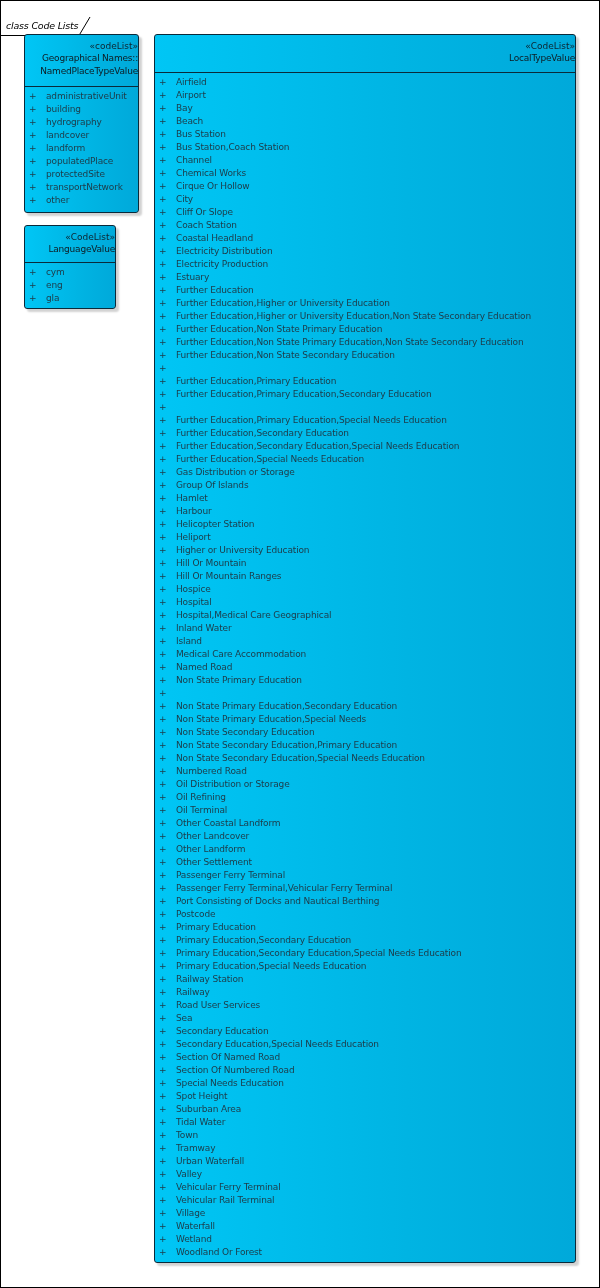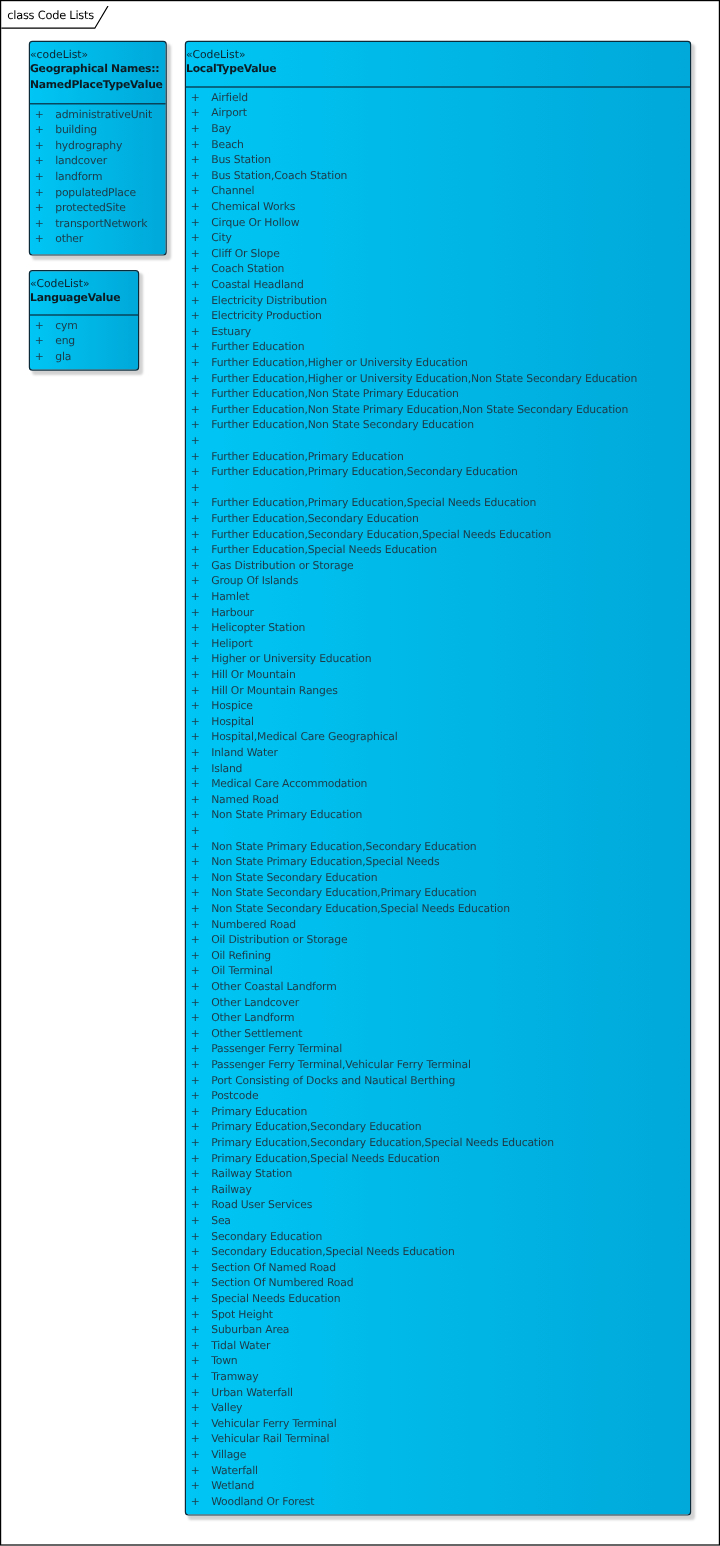--- a/index.html
+++ b/index.html
@@ -19,23 +19,24 @@
       left: 0;
       top: 0;
       width: 598px;
       height: 1286px;
       border: 1px solid #000;
       background: #fff;
     }
     .frame-tab {
       position: absolute;
       left: 0;
-      top: 4px;
+      top: 16px;
       height: 18px;
       width: 90px;
+      font-style: italic;
     }
     .frame-tab svg {
       position: absolute;
       left: 0;
       top: 0;
     }
     .frame-tab-label {
       position: absolute;
       left: 5px;
       top: 3px;
@@ -47,33 +48,33 @@
     .class-box {
       position: absolute;
       border: 1px solid #0a2a3a;
       border-radius: 3px;
       background: linear-gradient(to right, #00c6f5 0%, #00b4e3 60%, #00a9da 100%);
       box-shadow: 3px 3px 2px rgba(0,0,0,0.18);
       box-sizing: border-box;
     }
     .class-header {
       border-bottom: 1px solid #0a2a3a;
-      text-align: left;
+      text-align: right;
       box-sizing: border-box;
       padding-top: 5px;
     }
     .stereotype {
       font-size: 9px;
       color: #0d2430;
       line-height: 12px;
       white-space: nowrap;
     }
     .class-name {
       font-size: 9px;
-      font-weight: bold;
+      font-weight: normal;
       color: #0d1b22;
       line-height: 13px;
       white-space: nowrap;
       letter-spacing: -0.2px;
     }
     .attr-list {
       list-style: none;
       margin: 0;
       padding: 3px 0 0 0;
     }

